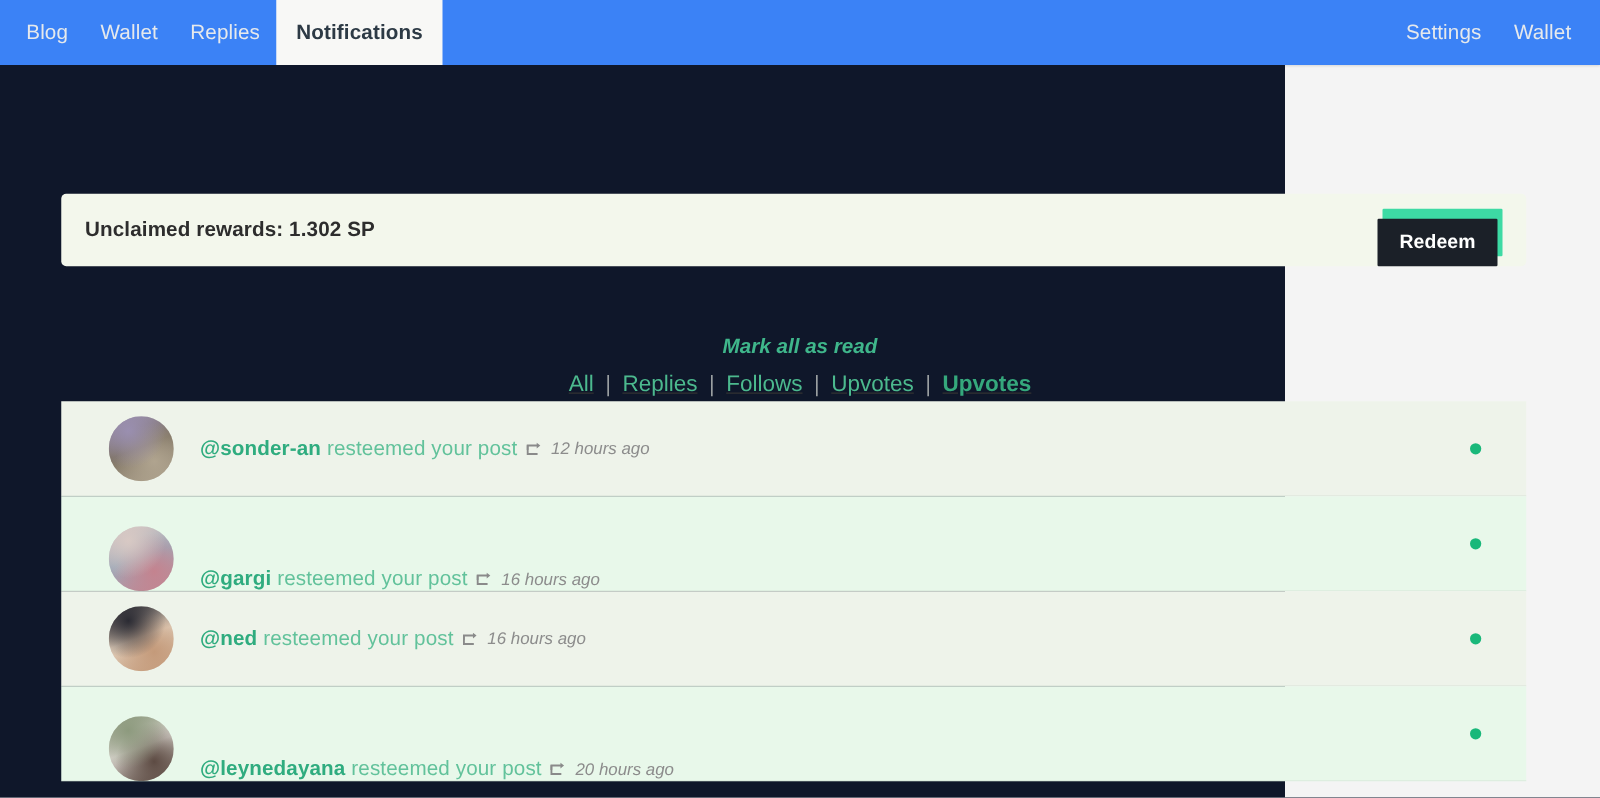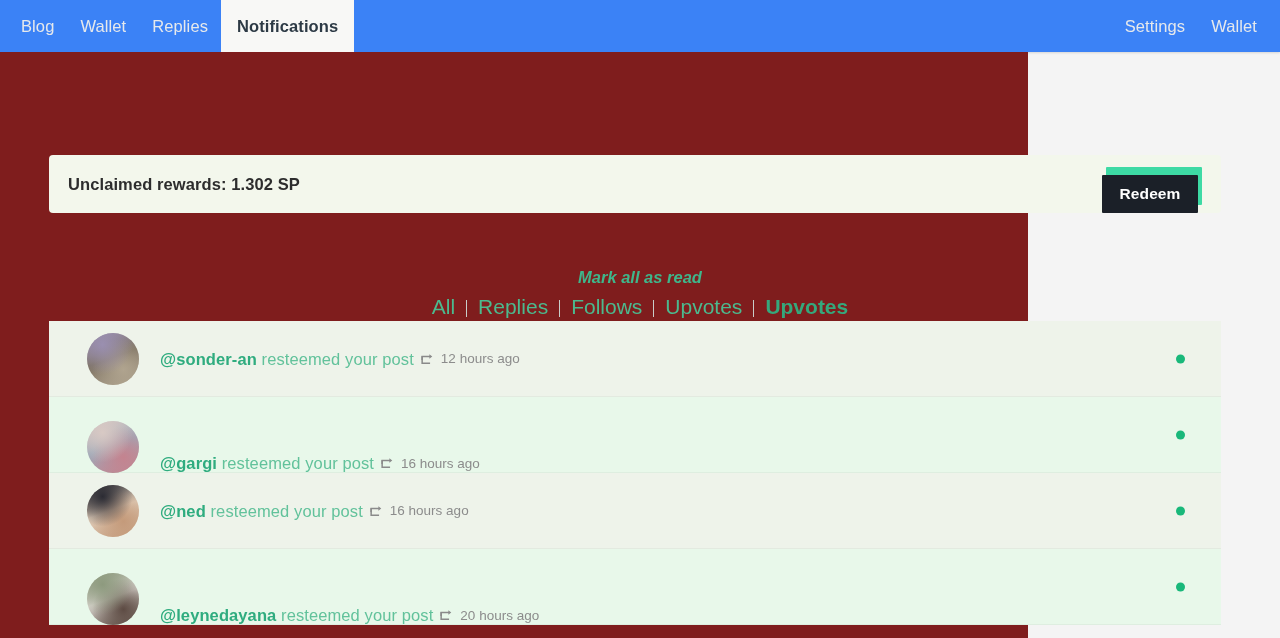--- a/index.html
+++ b/index.html
@@ -44,21 +44,21 @@
     color: #2d3a45;
     font-weight: bold;
     padding: 0 16px;
   }
 
   
   .page {
     position: relative;
     width: 1028px;
     height: 586px;
-    background: #7f1d1d;
+    background: #0f172a;
   }
 
   
   .rewards-banner {
     position: absolute;
     left: 49px;
     top: 103px;
     width: 1172px;
     height: 58px;
     background: #f3f7ec;
@@ -120,21 +120,22 @@
     font-style: italic;
   }
   .filters {
     position: absolute;
     top: 245px;
     left: 0;
     width: 1280px;
     display: flex;
     justify-content: center;
     align-items: flex-end;
-    font-size: 21px;
+    font-size: 18px;
+    text-decoration: underline;
   }
   .filter-item {
     color: #4cb98e;
     padding: 0 11px;
     cursor: pointer;
     line-height: 20px;
   }
   .filter-item.active {
     font-weight: bold;
     color: #35a87c;
@@ -200,20 +201,21 @@
     font-weight: bold;
     color: #2fac7f;
   }
   .notif-meta {
     display: flex;
     align-items: center;
     gap: 7px;
     font-size: 13.5px;
     color: #8c8c8c;
     line-height: 16px;
+    font-style: italic;
   }
   .resteem-icon {
     display: inline-flex;
     width: 14px;
     height: 13px;
     flex: none;
   }
   .unread-dot {
     position: absolute;
     right: 36px;

